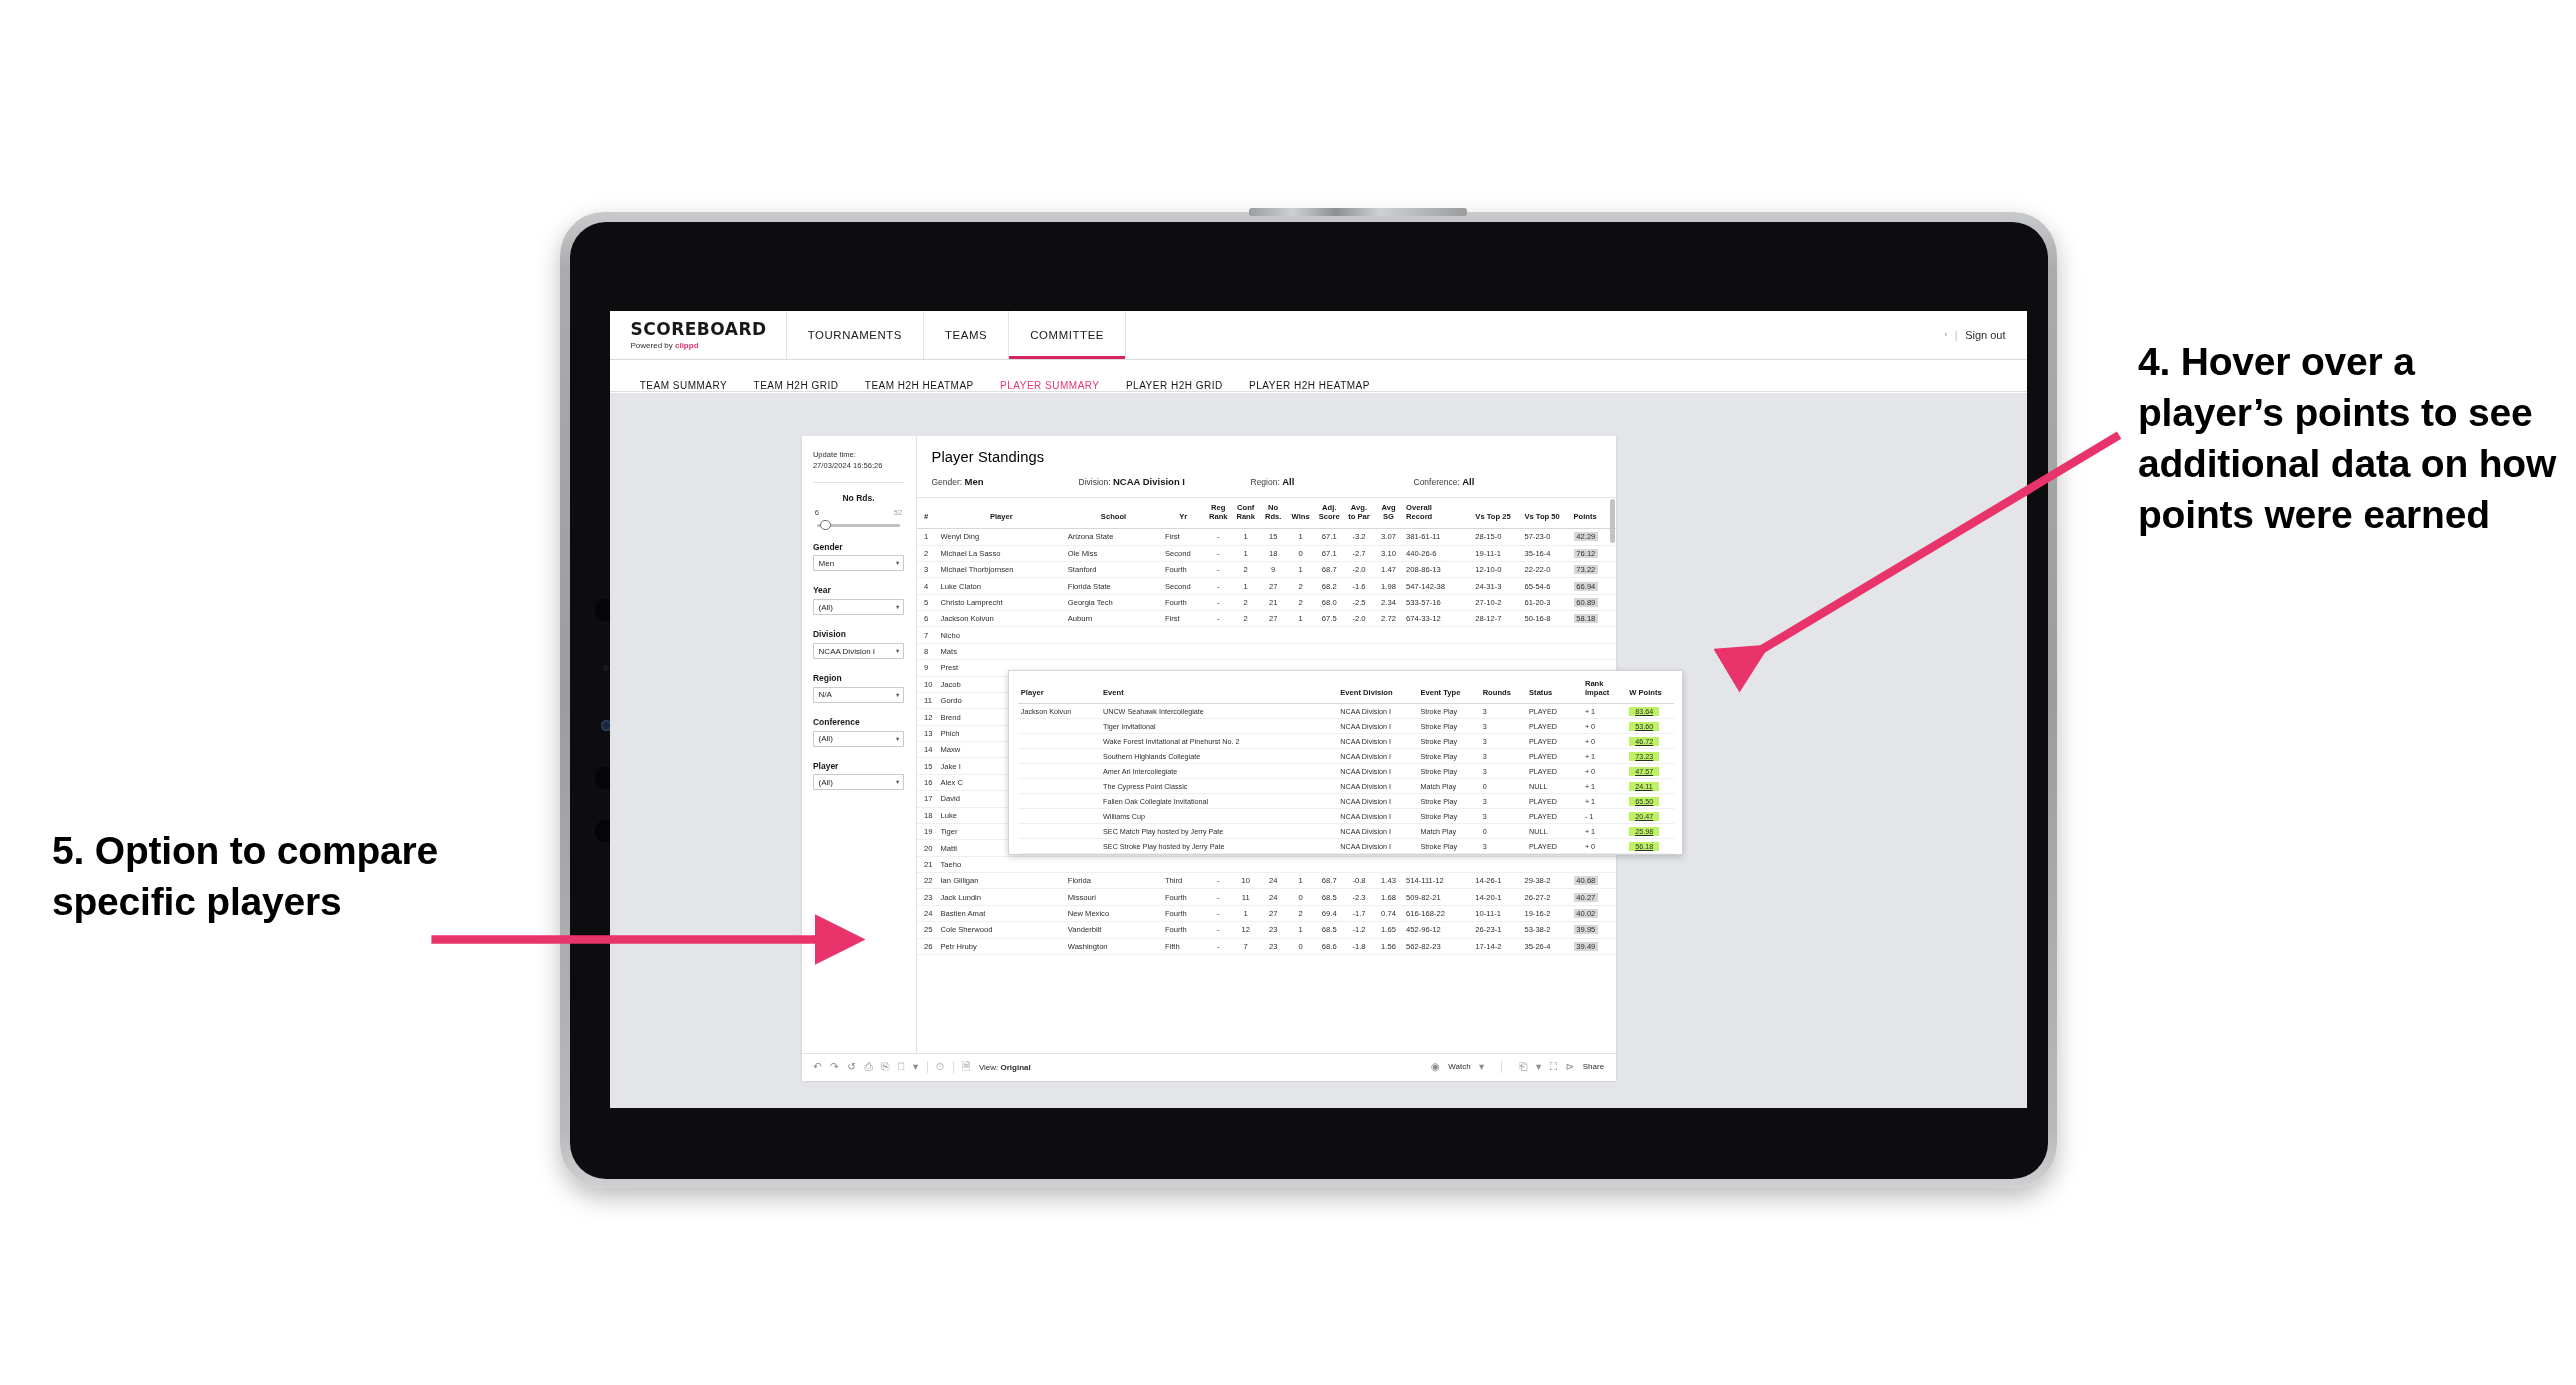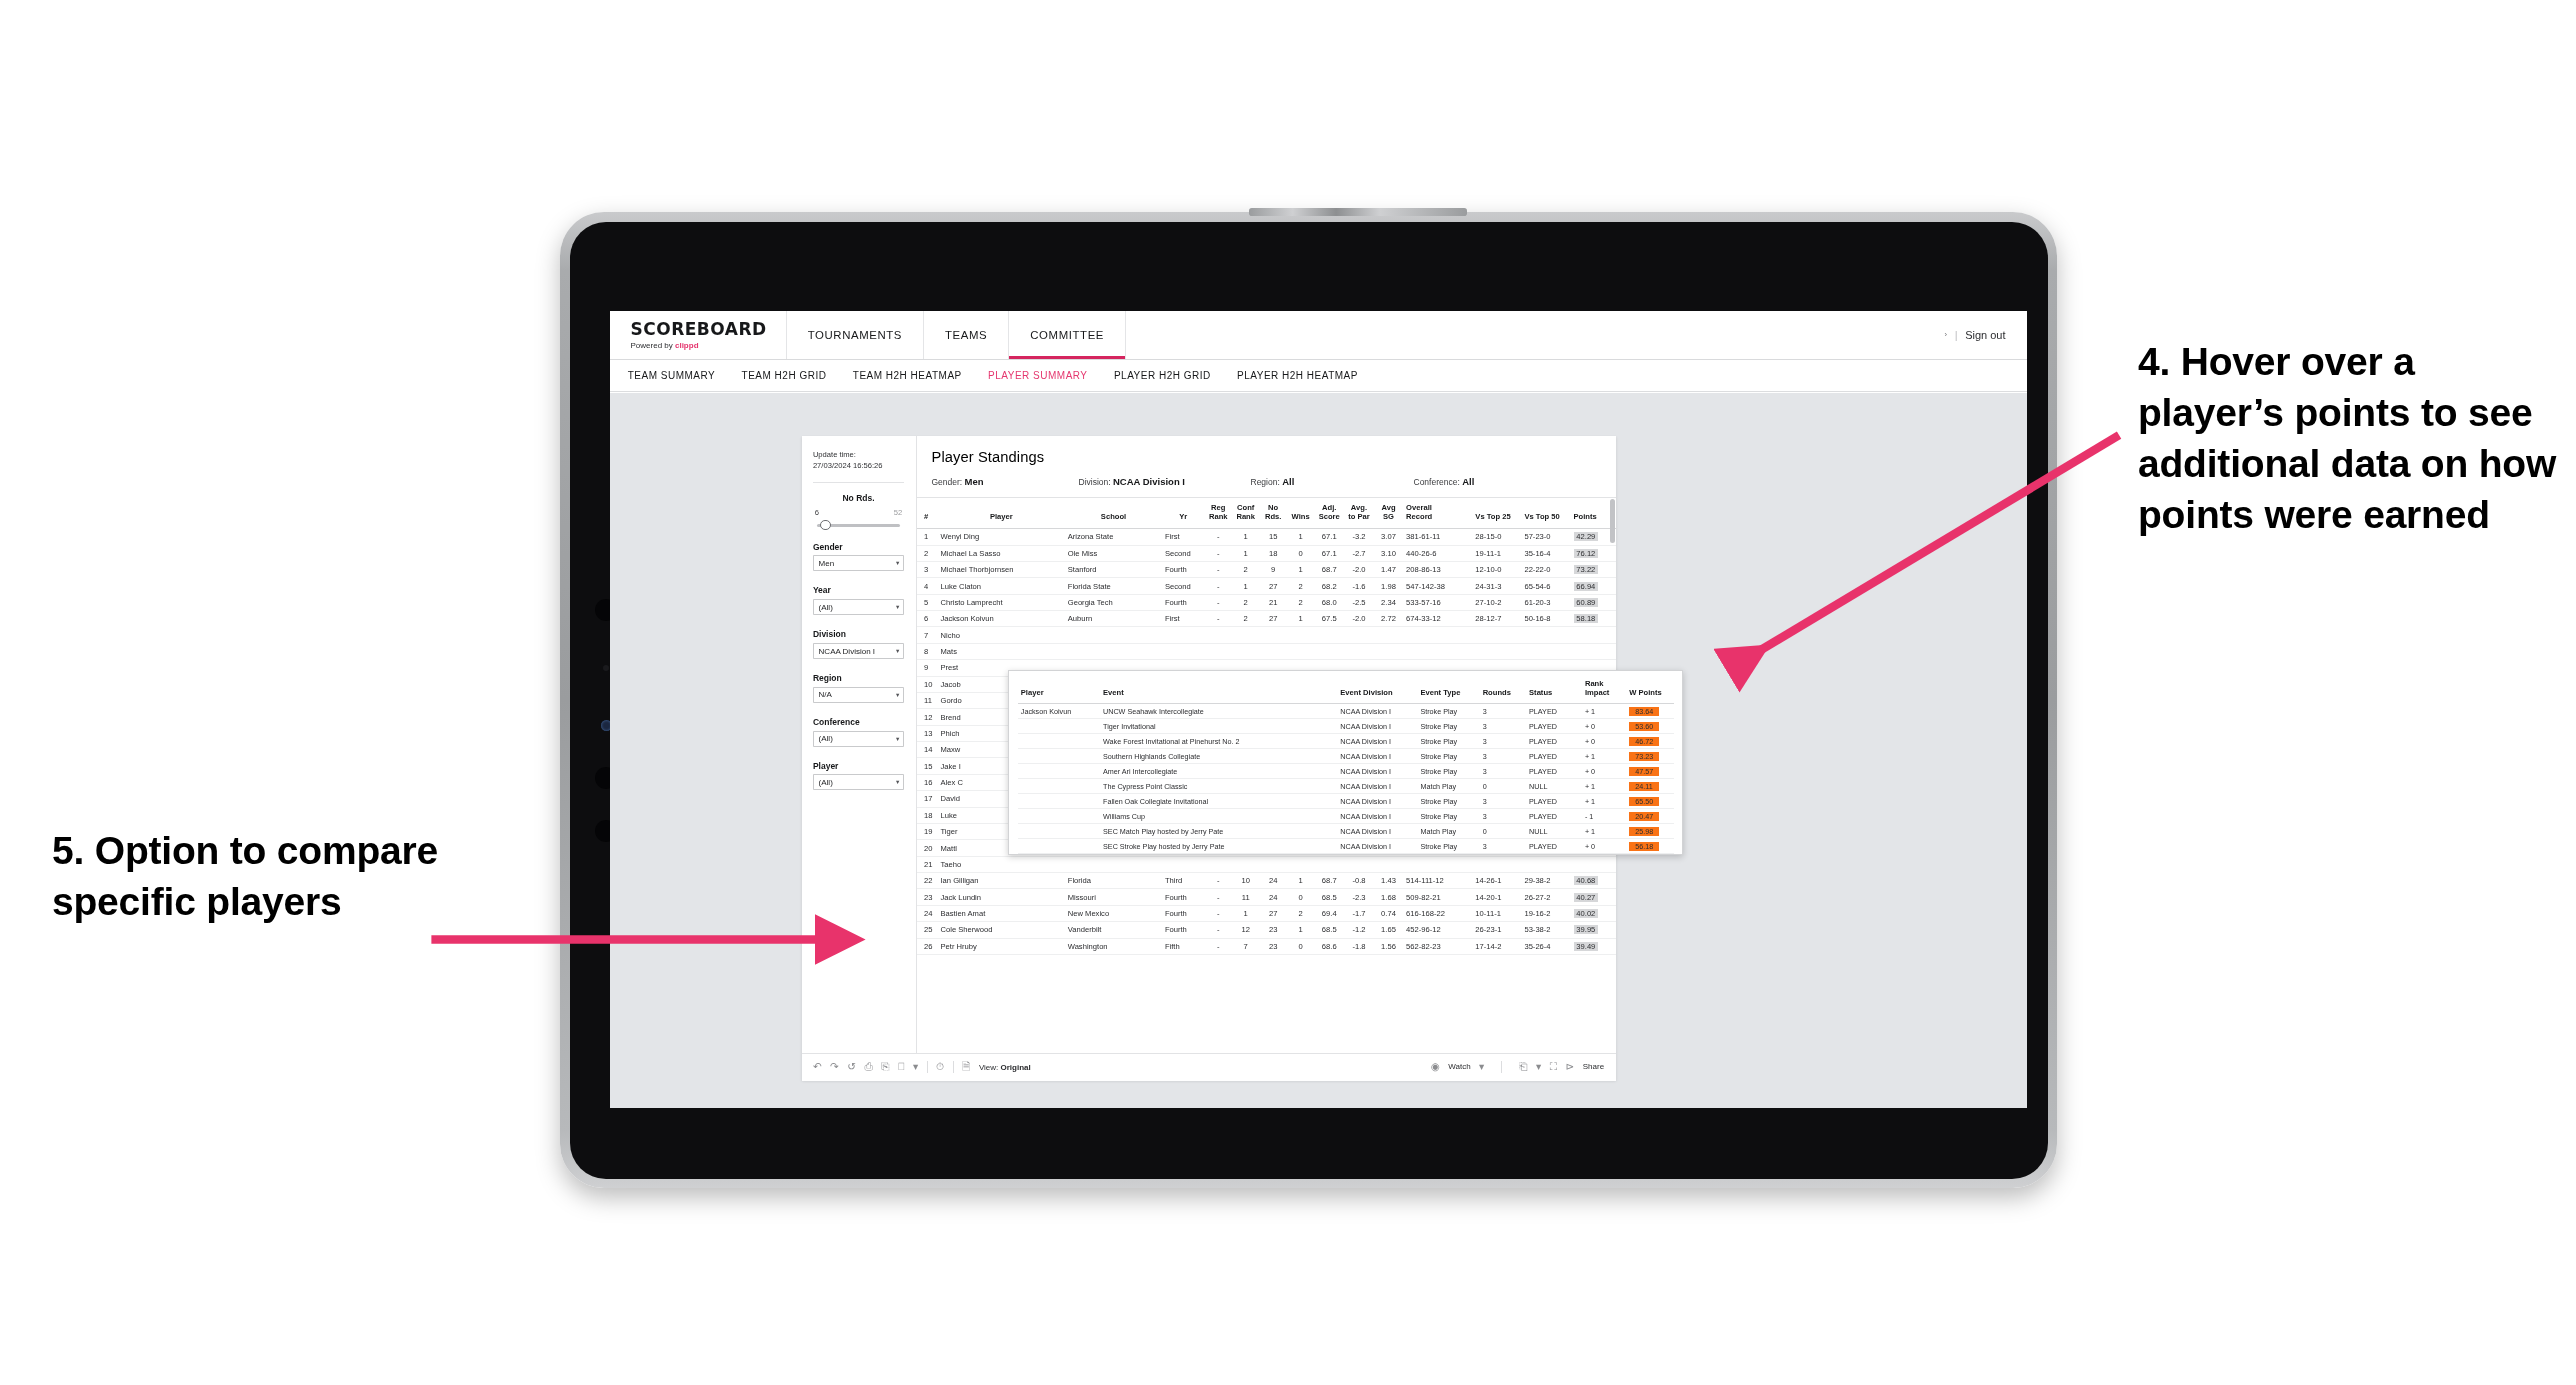--- a/index.html
+++ b/index.html
@@ -51,22 +51,22 @@
               letter-spacing: 0.6px; color:#17181a; border-right:0.9px solid #e4e5e7;
               cursor:pointer; position:relative; }
   .nav-item.active::after { content:""; position:absolute; left:0; right:0; bottom:0;
               height:2.8px; background:#d5255f; }
   .nav-right { margin-left:auto; display:flex; align-items:center; gap:7.6px; padding-right:21px;
                font-size:11px; color:#2c2d30; }
   .nav-caret { font-size: 7.6px; color:#6d6e71; }
   .nav-div { color:#bdbec0; }
 
   
-  .subnav { height: 32px; background:#fff; display:flex; align-items:center; gap:0;
-            padding-left: 5px; border-bottom:0.9px solid #dcdddf; }
+  .subnav { height: 32px; background:#fff; display:flex; align-items:flex-end; gap:0;
+            padding-left: 17px; border-bottom:0.9px solid #dcdddf; }
   .subnav-item { font-size: 10px; letter-spacing:0.5px; color:#17181a; padding: 0 13.2px;
                  cursor:pointer; }
   .subnav-item.active { color:#e5376f; }
 
   
   .canvas { position:absolute; left:0; right:0; top:82px; bottom:0; background:#e3e5e8; }
 
   
   .viz {
     position:absolute; left: 192px; top: 43px; width: 814px; height: 645px;
@@ -141,21 +141,21 @@
                        white-space:pre-line; line-height:1.15; text-align:left; }
   table.tip tbody td { padding: 2.5px 2.8px; border-bottom:0.9px solid #eeeff0; white-space:nowrap; }
   .t-player { width: 78px; }
   .t-event { width: 225px; }
   .t-div { width: 76px; }
   .t-type { width: 59px; }
   .t-rounds { width: 44px; }
   .t-status { width: 53px; }
   .t-rank { width: 42px; }
   .t-wp { width: 45px; }
-  .t-wp span { display:inline-block; background:#f97316; padding:0 6px; min-width:26.5px; }
+  .t-wp span { display:inline-block; background:#bef264; padding:0 6px; min-width:26.5px;text-decoration:underline; }
   table.tip tbody tr:last-child td { border-bottom:0.9px solid #e5e6e8; }
 
   
   .vizbar { height: 28px; border-top:0.9px solid #e2e3e5; background:#fff;
             display:flex; align-items:center; padding: 0 11.4px; font-size:8px; color:#55565a; }
   .vizbar .grp { display:flex; align-items:center; gap:8.5px; }
   .vizbar .sep { width:0.9px; height:12.3px; background:#dcdddf; margin: 0 8.5px; }
   .vizbar .right { margin-left:auto; display:flex; align-items:center; gap:8.5px; }
   .ic { display:inline-block; color:#8b8c8f; font-size:10.4px; line-height:1; }
   .vb-label { color:#2b2c2f; font-size:8px; }

